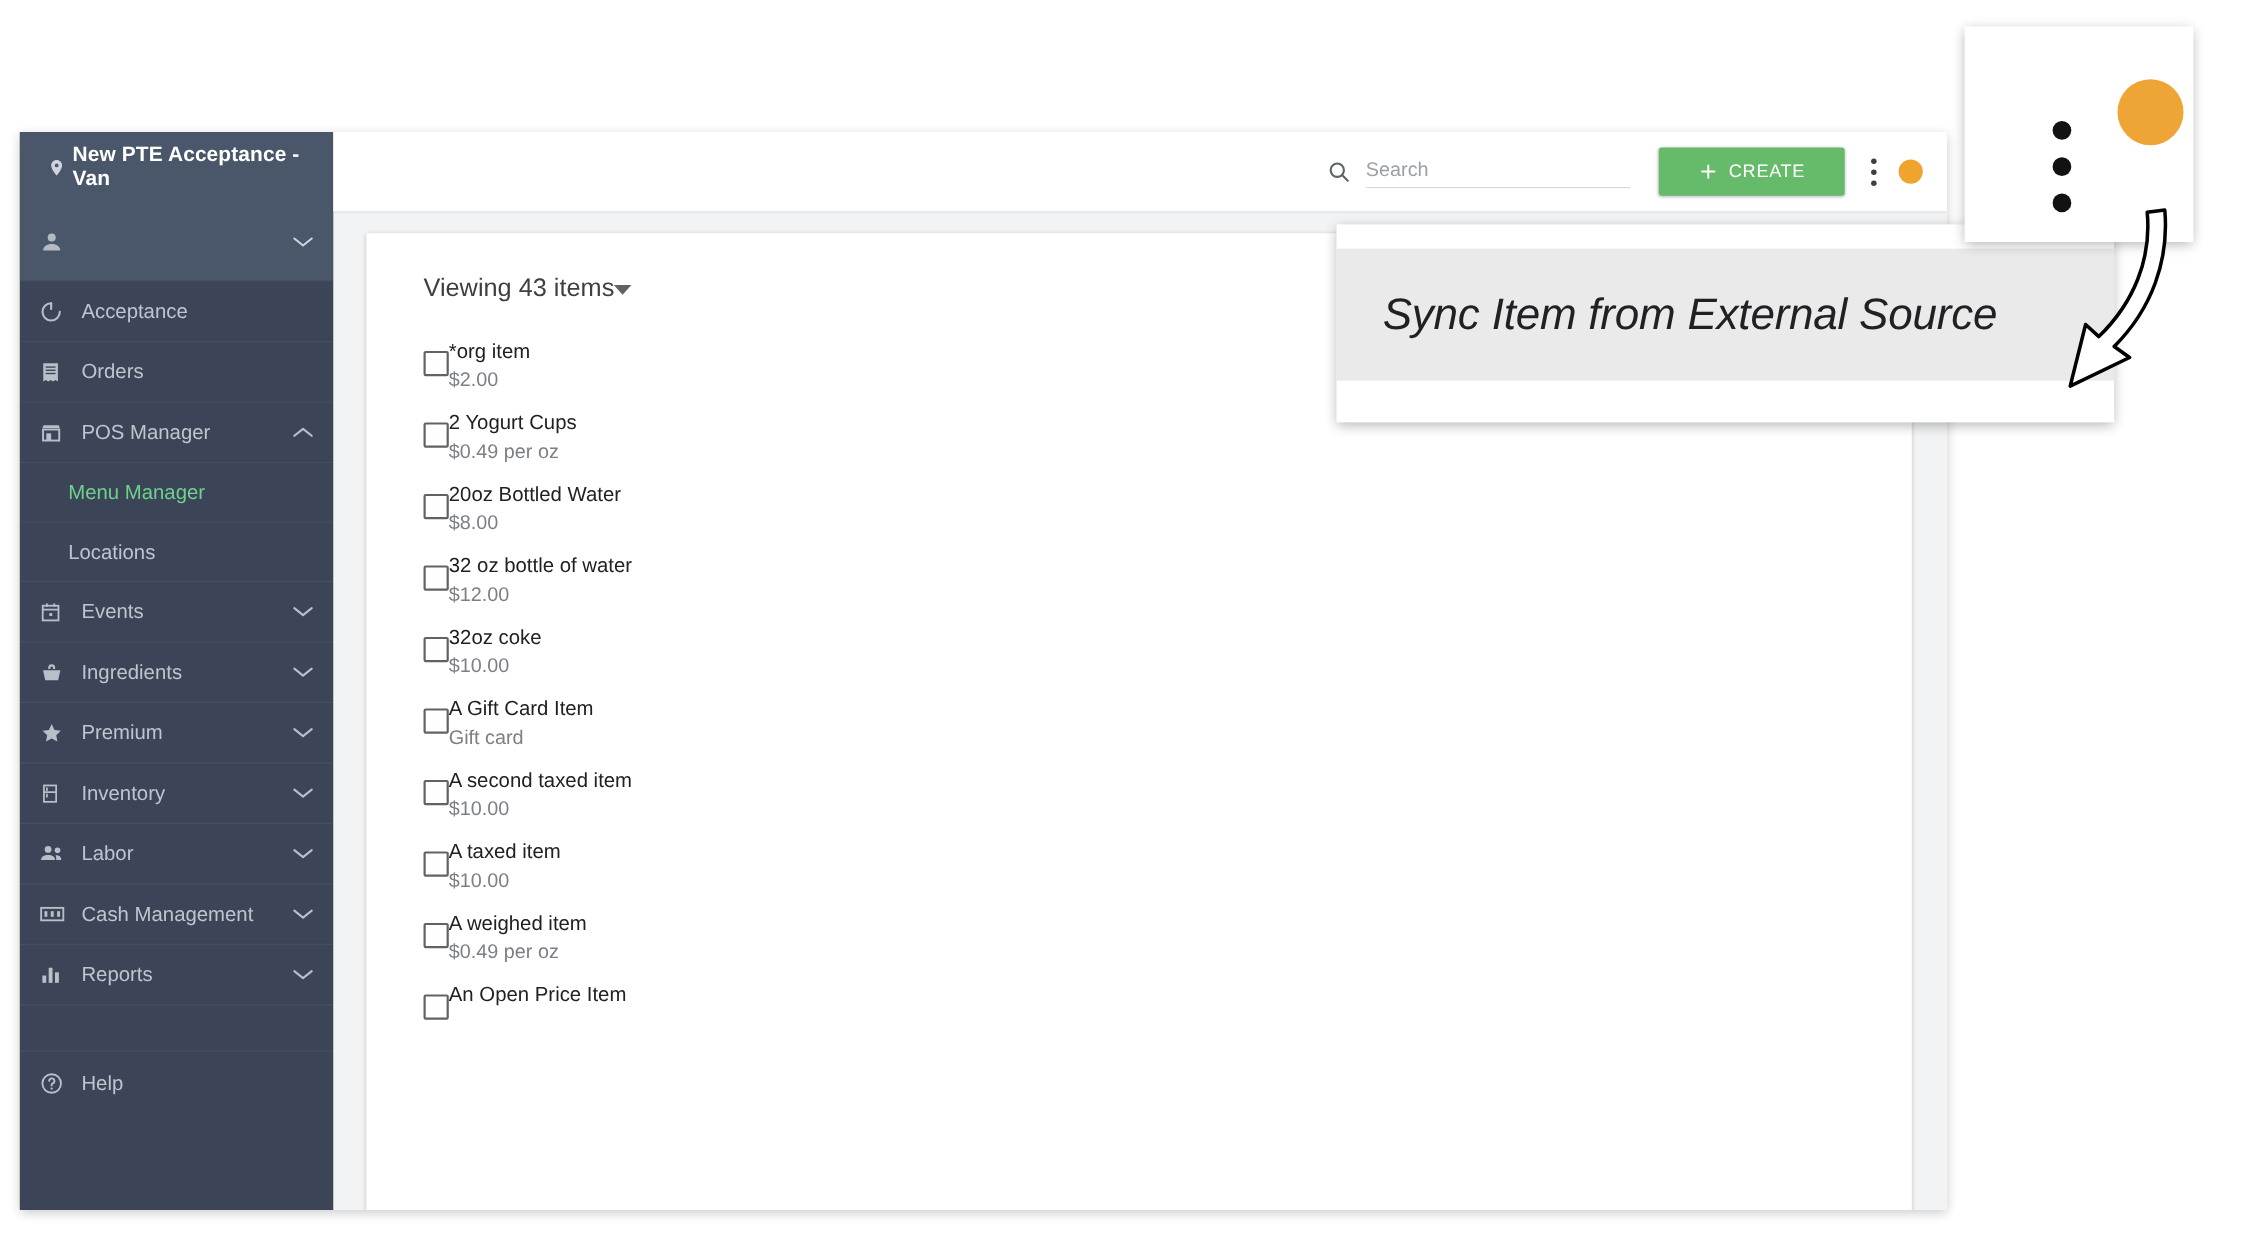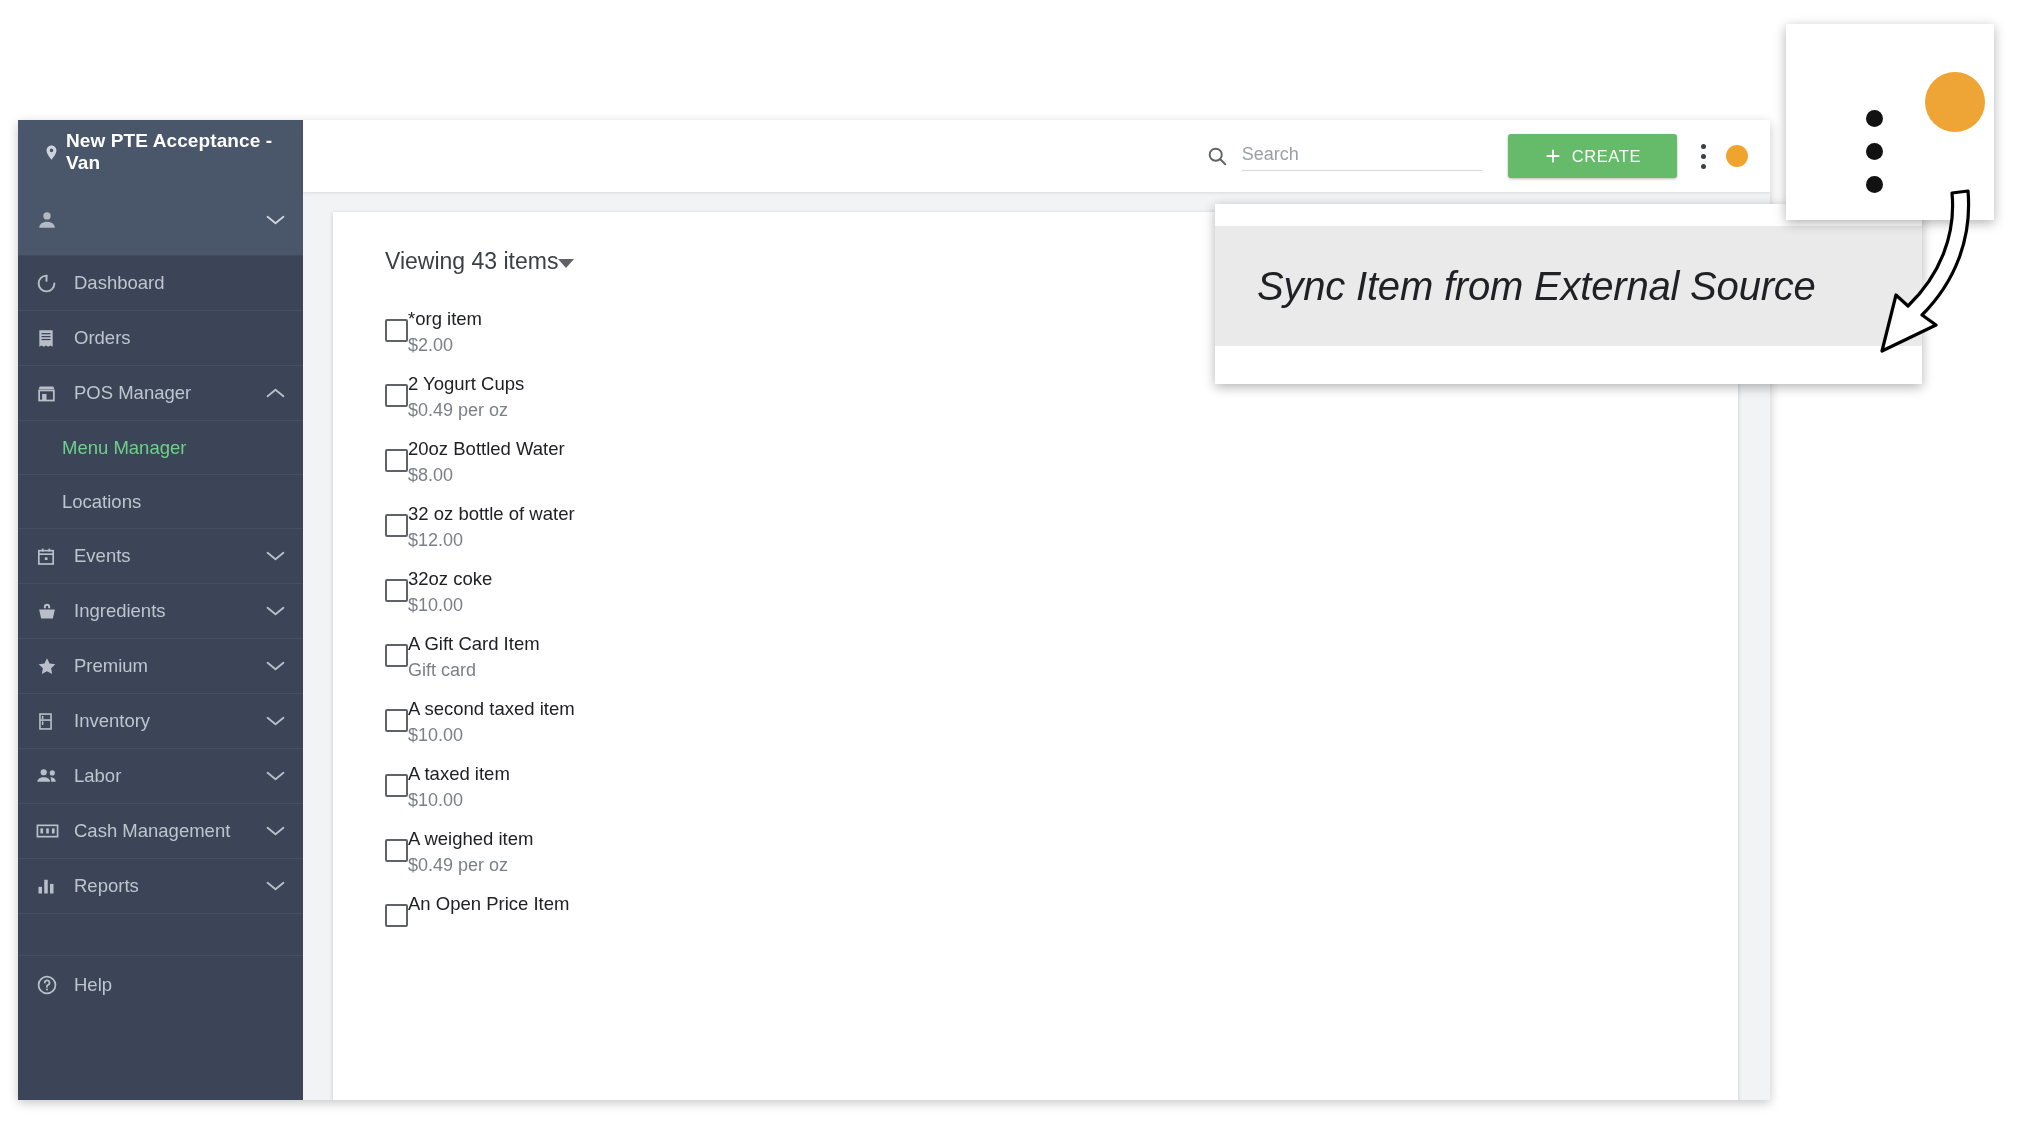--- a/index.html
+++ b/index.html
@@ -201,21 +201,21 @@
         </div>
       </div>
 
       <div class="sb-item">
         <span class="ico">
           <svg width="21" height="21" viewBox="0 0 24 24" fill="none" stroke="#b9bfc9" stroke-width="2.2" stroke-linecap="round">
             <path d="M12 3a9 9 0 1 0 9 9"></path>
               <path d="M12 3v6"></path>
           </svg>
         </span>
-        <span>Dashboard</span>
+        <span>Acceptance</span>
       </div>
 
       <div class="sb-item">
         <span class="ico">
           <svg width="20" height="21" viewBox="0 0 24 24" fill="#b9bfc9">
             <path d="M4 2h16v20l-2.7-1.6L14.6 22l-2.6-1.6L9.4 22l-2.7-1.6L4 22z"></path>
             <rect x="6.6" y="5.5" width="10.8" height="1.5" fill="#3b4557"></rect>
             <rect x="6.6" y="9" width="10.8" height="1.5" fill="#3b4557"></rect>
             <rect x="6.6" y="12.5" width="10.8" height="1.5" fill="#3b4557"></rect>
           </svg>

